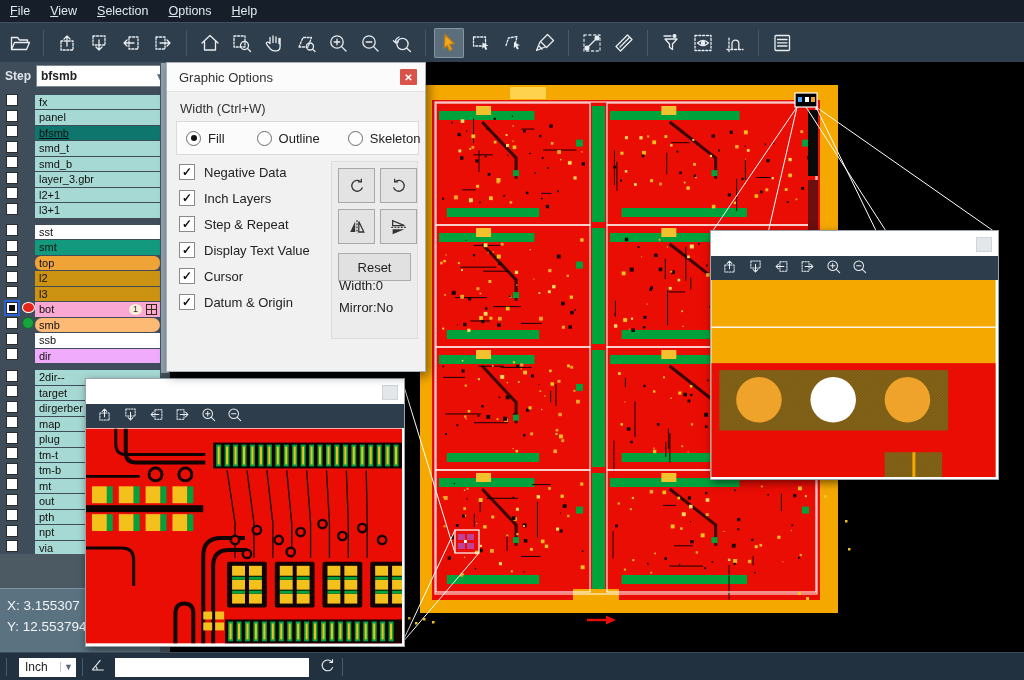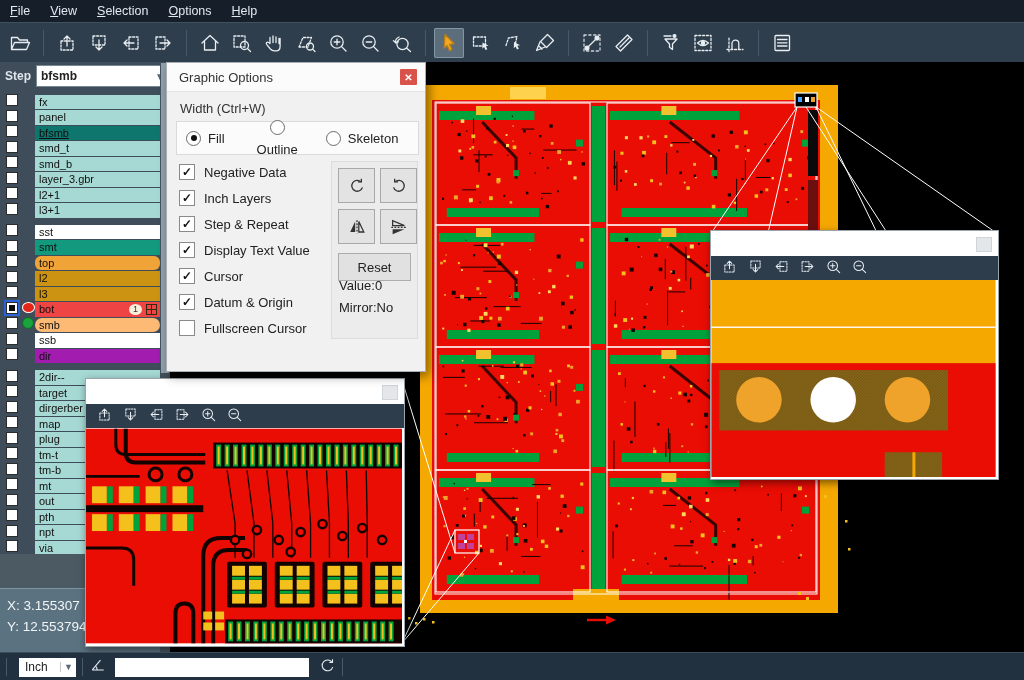--- a/index.html
+++ b/index.html
@@ -924,21 +924,21 @@
             <span>l3</span>
           </div>
         </div>
         <div class="lrow">
           <div class="cbx-col">
             <div class="cbx checked"></div>
           </div>
           <div class="ind-col">
             <div class="ind-red"></div>
           </div>
-          <div class="name-cell" style="background: #ef4444;">
+          <div class="name-cell" style="background: #f9a8d4;">
             <span>bot</span>
             <span class="badge">1</span>
             <span class="grid-ic"></span>
           </div>
         </div>
         <div class="lrow">
           <div class="cbx-col">
             <div class="cbx"></div>
           </div>
           <div class="ind-col">
@@ -955,21 +955,21 @@
           <div class="ind-col"></div>
           <div class="name-cell" style="background: rgb(255, 255, 255);">
             <span>ssb</span>
           </div>
         </div>
         <div class="lrow">
           <div class="cbx-col">
             <div class="cbx"></div>
           </div>
           <div class="ind-col"></div>
-          <div class="name-cell" style="background: #a21caf;">
+          <div class="name-cell" style="background: #f0abfc;">
             <span>dir</span>
           </div>
         </div>
         <div class="lgroup-sep"></div>
         <div class="lrow">
           <div class="cbx-col">
             <div class="cbx"></div>
           </div>
           <div class="ind-col"></div>
           <div class="name-cell" style="background: rgb(166, 217, 211);">
@@ -1381,21 +1381,21 @@
     <div id="dlg-title">
       <span>Graphic Options</span>
       <div id="dlg-close">✕</div>
     </div>
     <div id="dlg-width-label">Width (Ctrl+W)</div>
     <div id="dlg-radio-box">
         <label class="radio" style="margin-left: 9px;">
           <span class="rdot sel"></span>
           <span>Fill</span>
         </label>
-        <label class="radio" style="margin-left: 32px; flex-direction: column;">
+        <label class="radio" style="margin-left: 32px;">
           <span class="rdot"></span>
           <span>Outline</span>
         </label>
         <label class="radio" style="margin-left: 28px;">
           <span class="rdot"></span>
           <span>Skeleton</span>
         </label>
       </div>
     <div id="dlg-checks">
         <label class="dlg-check">
@@ -1415,24 +1415,20 @@
           <span>Display Text Value</span>
         </label>
         <label class="dlg-check">
           <span class="cb">✓</span>
           <span>Cursor</span>
         </label>
         <label class="dlg-check">
           <span class="cb">✓</span>
           <span>Datum &amp; Origin</span>
         </label>
-        <label class="dlg-check">
-          <span class="cb"></span>
-          <span>Fullscreen Cursor</span>
-        </label>
       </div>
     <div id="dlg-right">
       <div class="xf-row" id="xf-row1">
           <div class="xf-btn">
             <svg width="20" height="20" viewBox="0 0 22 20" fill="none" stroke="#333" stroke-width="1.4">
               <path d="M15.5,5.5 A6,6 0 1 0 17,11.5" fill="none"></path>
               <path d="M12,5.5 h3.8 V2" fill="none"></path>
             </svg>
           </div>
           <div class="xf-btn">
@@ -1452,21 +1448,21 @@
           </div>
           <div class="xf-btn">
             <svg width="20" height="20" viewBox="0 0 22 20" fill="none" stroke="#333" stroke-width="1.4">
               <path d="M4,8.5 H17 L4,3 Z" fill="none"></path>
               <path d="M4,12.5 H17 L4,18 Z" fill="#333" stroke="none"></path>
               <path d="M2.5,10.5 H19" stroke-dasharray="2,1.5"></path>
             </svg>
           </div>
         </div>
       <div id="dlg-reset">Reset</div>
-      <div id="dlg-angle">Value:0</div>
+      <div id="dlg-angle">Width:0</div>
       <div id="dlg-mirror">Mirror:No</div>
     </div>
   </div>
 
   <div id="statusbar">
     <div class="sb-sep"></div>
     <div id="unit-select">
       <span>Inch</span>
       <span class="chev">▼</span>
     </div>

